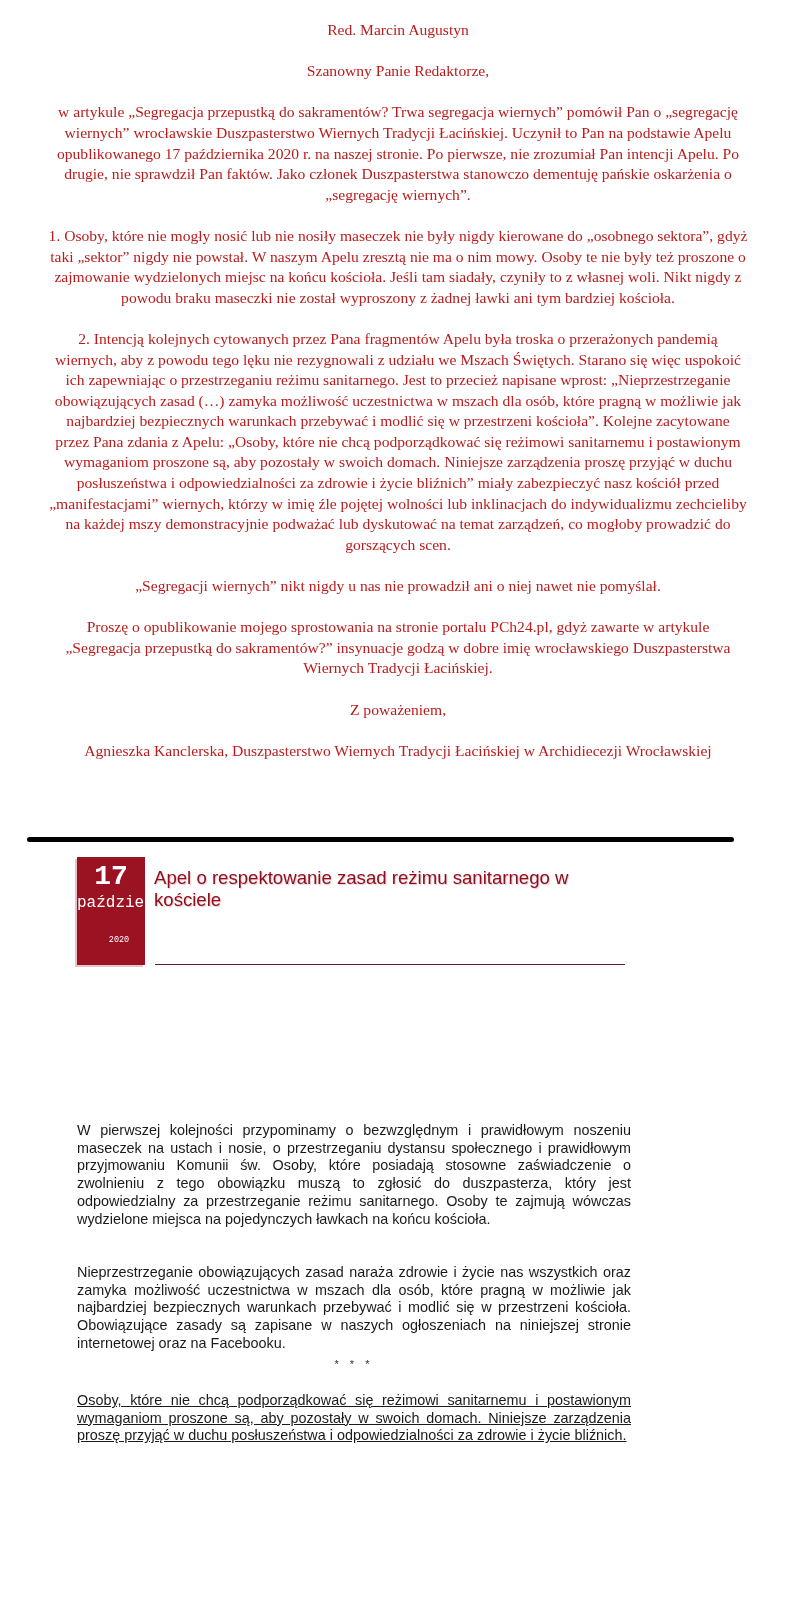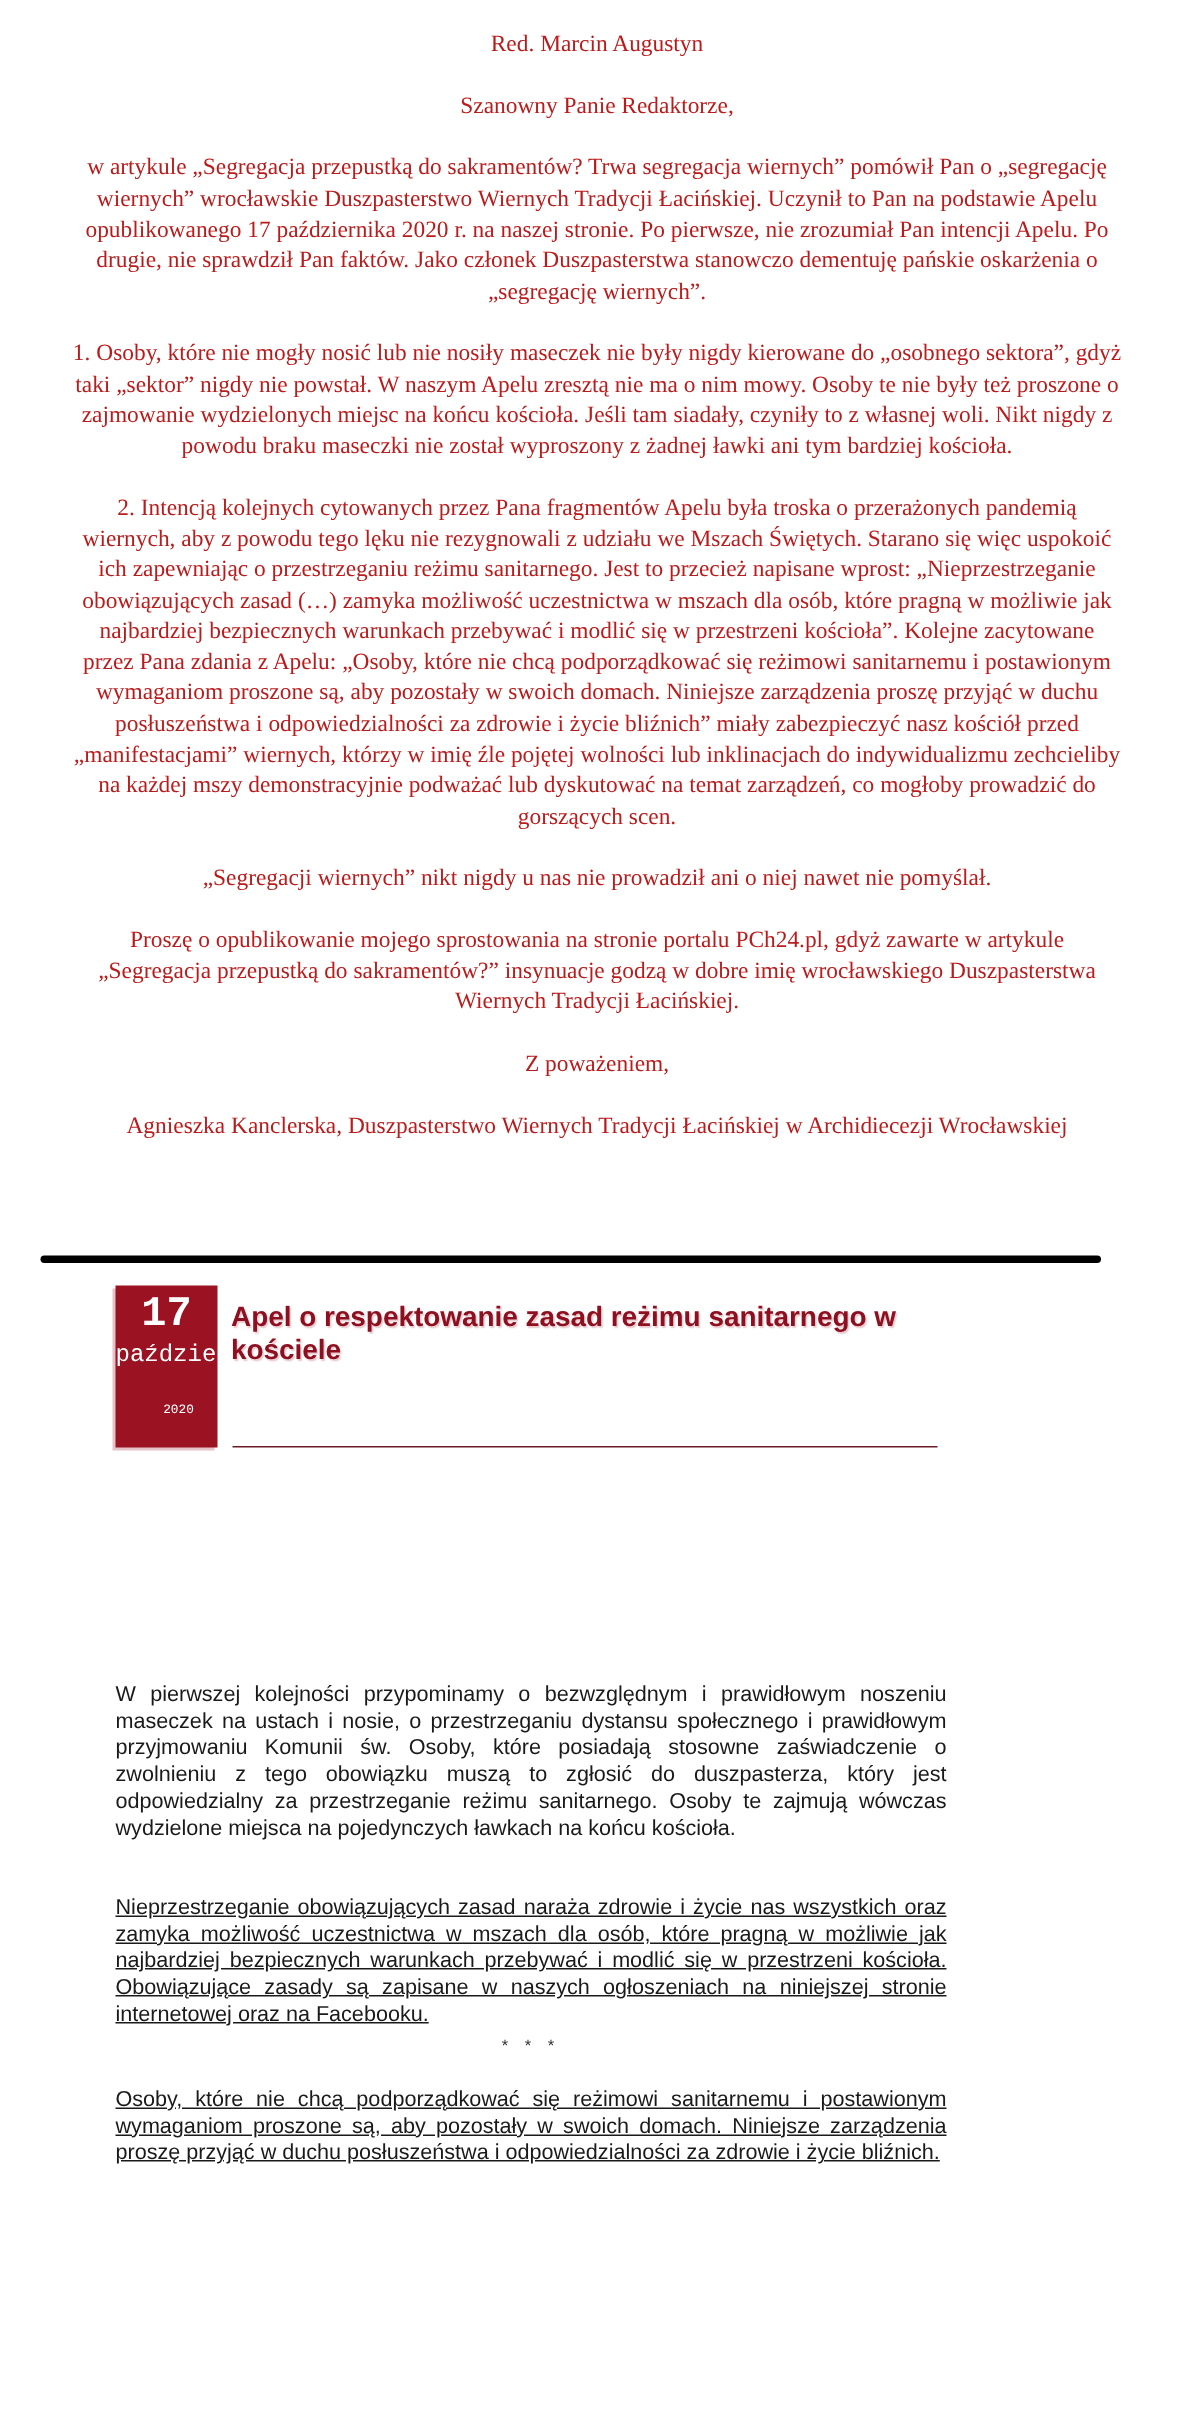--- a/index.html
+++ b/index.html
@@ -30,37 +30,37 @@
     font-family: Liberation Mono, monospace;
     box-shadow: -2px 2px 0 #e6c3c8;
   }
   .date-day { position: absolute; left: 0; right: 0; top: 5px; font-size: 28px; font-weight: bold; line-height: 30px; }
   .date-month { position: absolute; left: 0; right: 0; top: 40px; font-size: 16px; line-height: 12px; }
   .date-year { position: absolute; left: 0; right: 0; top: 78px; font-size: 8.5px; line-height: 10px; padding-left: 16px; }
 
   .apel-title {
     position: absolute; left: 154px; top: 867px; width: 480px;
     font-family: "Liberation Sans", "DejaVu Sans", sans-serif;
-    font-size: 18.6px; line-height: 22px; font-weight: bold; color: #8e1020;
+    font-size: 18.6px; line-height: 22px; font-weight: normal; color: #8e1020;
     text-shadow: 1px 1px 1px #e8c8cc;
   }
   .title-underline {
     position: absolute; left: 155px; top: 964px; width: 470px; height: 1px;
     background: #6b1a28;
   }
 
   .apel-body {
     position: absolute; left: 77px; width: 554px;
     font-family: "Liberation Sans", "DejaVu Sans", sans-serif;
     font-size: 14.4px; line-height: 17.7px; color: #1a1a1a;
     text-align: justify;
   }
   .apel-lead { top: 1003px; font-weight: bold; color: #000000; }
   .apel-p1 { top: 1122px; }
-  .apel-p2 { top: 1264px; text-decoration: underline; }
+  .apel-p2 { top: 1264px; }
   .apel-stars { position: absolute; left: 77px; width: 554px; top: 1358px; text-align: center;
     font-family: "Liberation Sans", "DejaVu Sans", sans-serif; font-size: 11px; color: #333; letter-spacing: 4px; }
   .apel-p3 { top: 1392px; text-decoration: underline; }
 </style>
 </head>
 <body>
 
 <div class="letter">
   <p>Red. Marcin Augustyn</p>
   <p>Szanowny Panie Redaktorze,</p>

